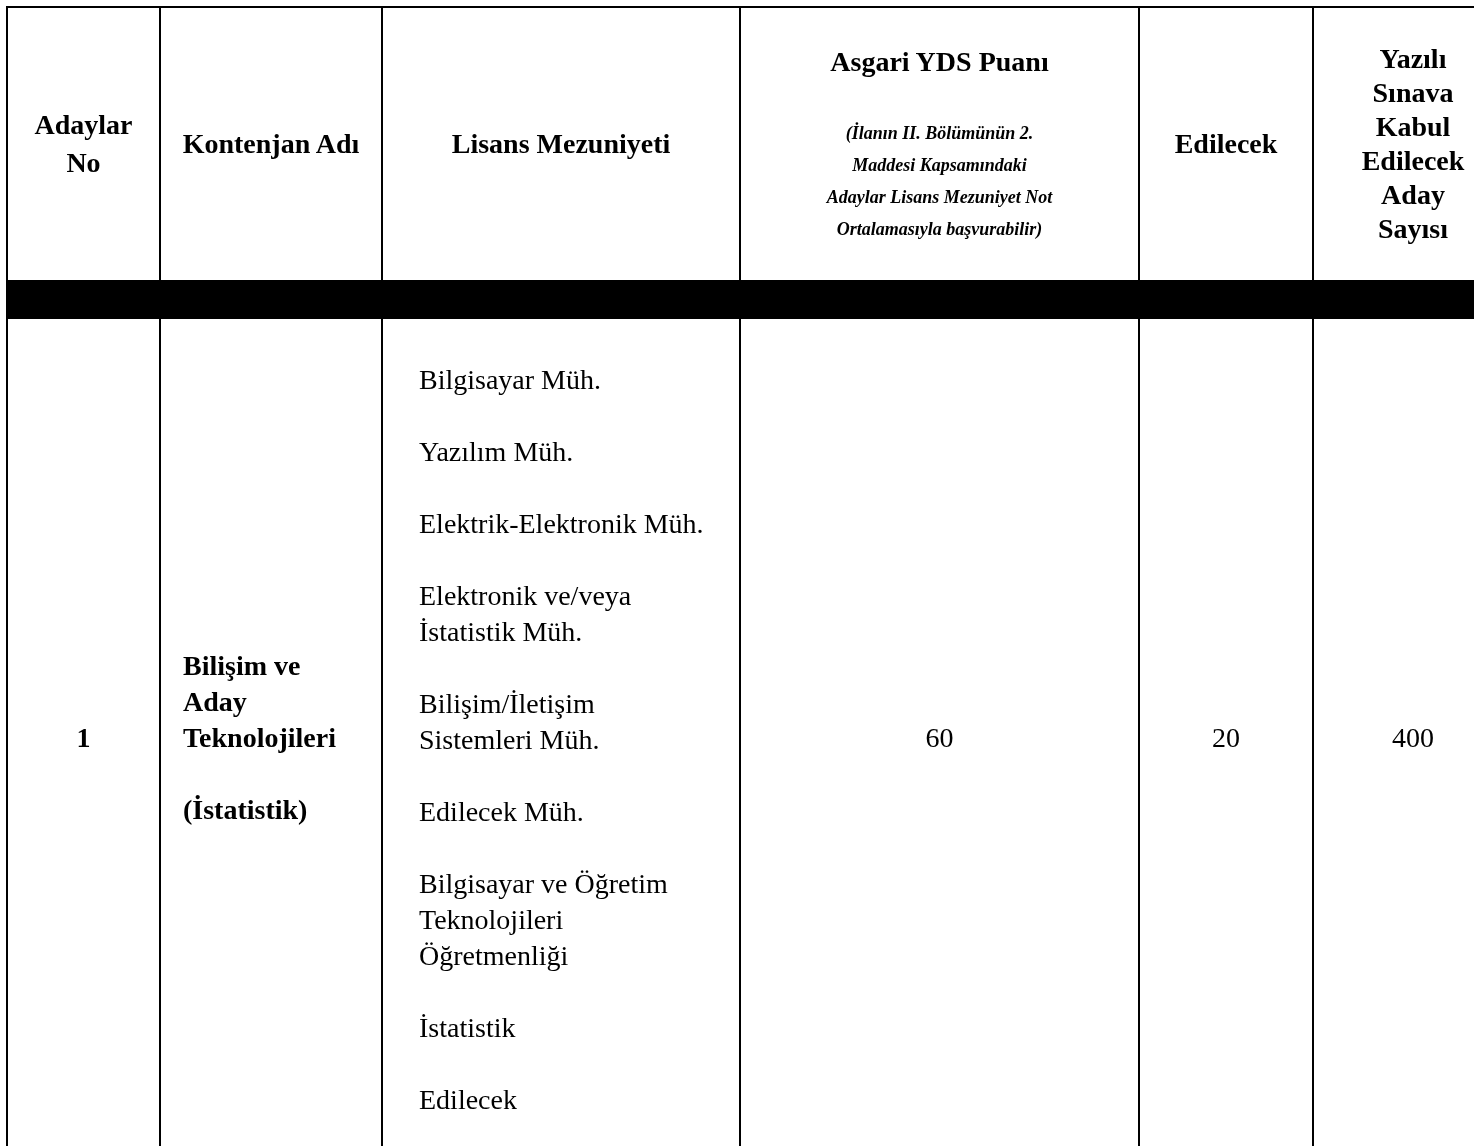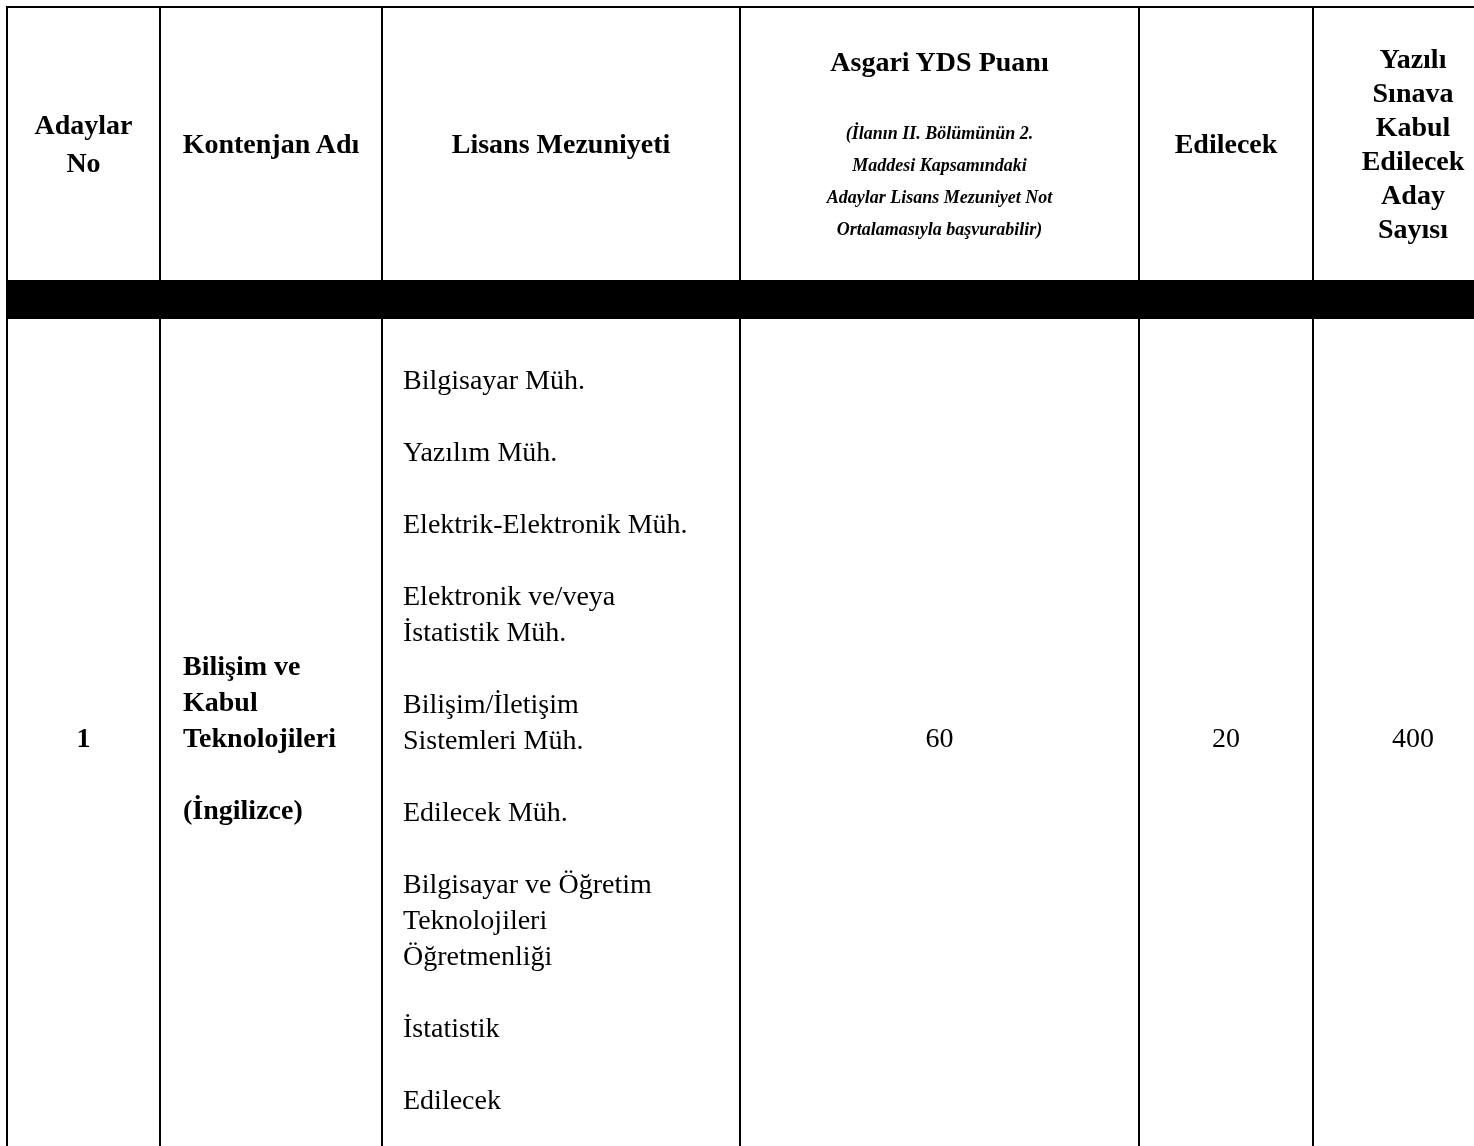--- a/index.html
+++ b/index.html
@@ -63,21 +63,21 @@
     text-align: left;
     padding-left: 22px;
     padding-right: 10px;
   }
   td.cell-name .name-block { margin-bottom: 36px; }
   td.cell-degrees {
     vertical-align: top;
     text-align: left;
     padding: 40px 10px 0 20px;
   }
-  td.cell-degrees p.list-para { margin: 0 0 36px 0; }
+  td.cell-degrees p.list-para { margin: 0 0 36px 16px; }
   td.cell-value { text-align: center; }
 </style>
 </head>
 <body>
 
 <div class="page">
   <table class="doc-table">
     <colgroup>
       <col style="width:153px">
       <col style="width:222px">
@@ -124,23 +124,23 @@
         <td></td>
         <td></td>
         <td></td>
       </tr>
     </thead>
     <tbody>
       <tr class="data-row">
         <td class="cell-number">1</td>
         <td class="cell-name">
           <div class="name-block pre">Bilişim ve
-Kabul
+Aday
 Teknolojileri</div>
-          <div class="lang-block pre">(İngilizce)</div>
+          <div class="lang-block pre">(İstatistik)</div>
         </td>
         <td class="cell-degrees">
             <p class="list-para pre">Bilgisayar Müh.</p>
             <p class="list-para pre">Yazılım Müh.</p>
             <p class="list-para pre">Elektrik-Elektronik Müh.</p>
             <p class="list-para pre">Elektronik ve/veya
 İstatistik Müh.</p>
             <p class="list-para pre">Bilişim/İletişim
 Sistemleri Müh.</p>
             <p class="list-para pre">Edilecek Müh.</p>

